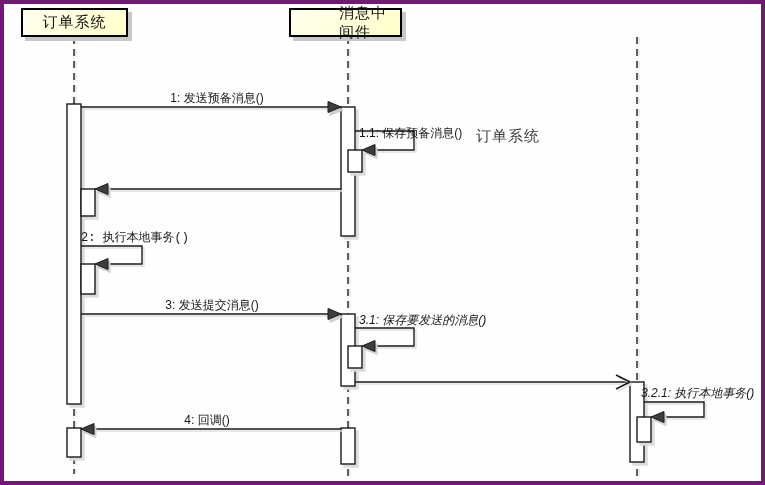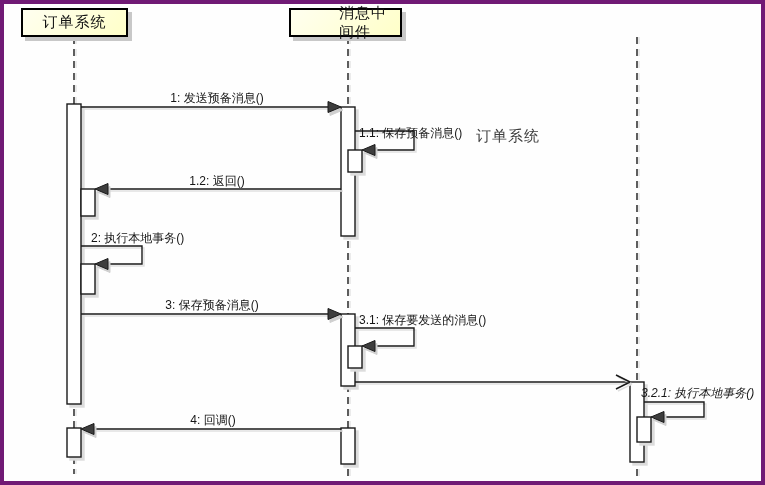--- a/index.html
+++ b/index.html
@@ -88,20 +88,19 @@
   <div class="participant" style="left:17px;top:4px;width:107px;">
     <span>订单系统</span>
   </div>
   <div class="participant" style="left:285px;top:4px;width:113px;padding-left:48px;">
     <span>消息中间件</span>
   </div>
 
   <div class="msg-label center" style="left:113px;top:87px;width:200px;">1: 发送预备消息()</div>
   <div class="msg-label" style="left:355px;top:112px;margin-top:10px;">1.1: 保存预备消息()</div>
   <div class="floating-label" style="left:472px;top:123px;">订单系统</div>
-  <div class="msg-label center" style="left:113px;top:170px;width:200px;">1.2: 返回()</div>
-  <div class="msg-label" style="left:87px;top:227px;">2: 执行本地事务()</div>
-  <div class="msg-label center" style="left:108px;top:294px;width:200px;">3: 保存预备消息()</div>
-  <div class="msg-label" style="left:355px;top:309px;">3.1: 保存要发送的消息()</div>
+  <div class="msg-label" style="left:77px;top:227px;font-family:Liberation Mono, monospace;">2: 执行本地事务()</div>
+  <div class="msg-label center" style="left:108px;top:294px;width:200px;">3: 发送提交消息()</div>
+  <div class="msg-label" style="left:355px;top:309px;font-style:italic;">3.1: 保存要发送的消息()</div>
   <div class="msg-label" style="left:637px;top:382px;font-style:italic;">3.2.1: 执行本地事务()</div>
-  <div class="msg-label center" style="left:109px;top:409px;width:200px;">4: 回调()</div>
+  <div class="msg-label center" style="left:103px;top:409px;width:200px;">4: 回调()</div>
 
 </div>
 
 </body></html>

